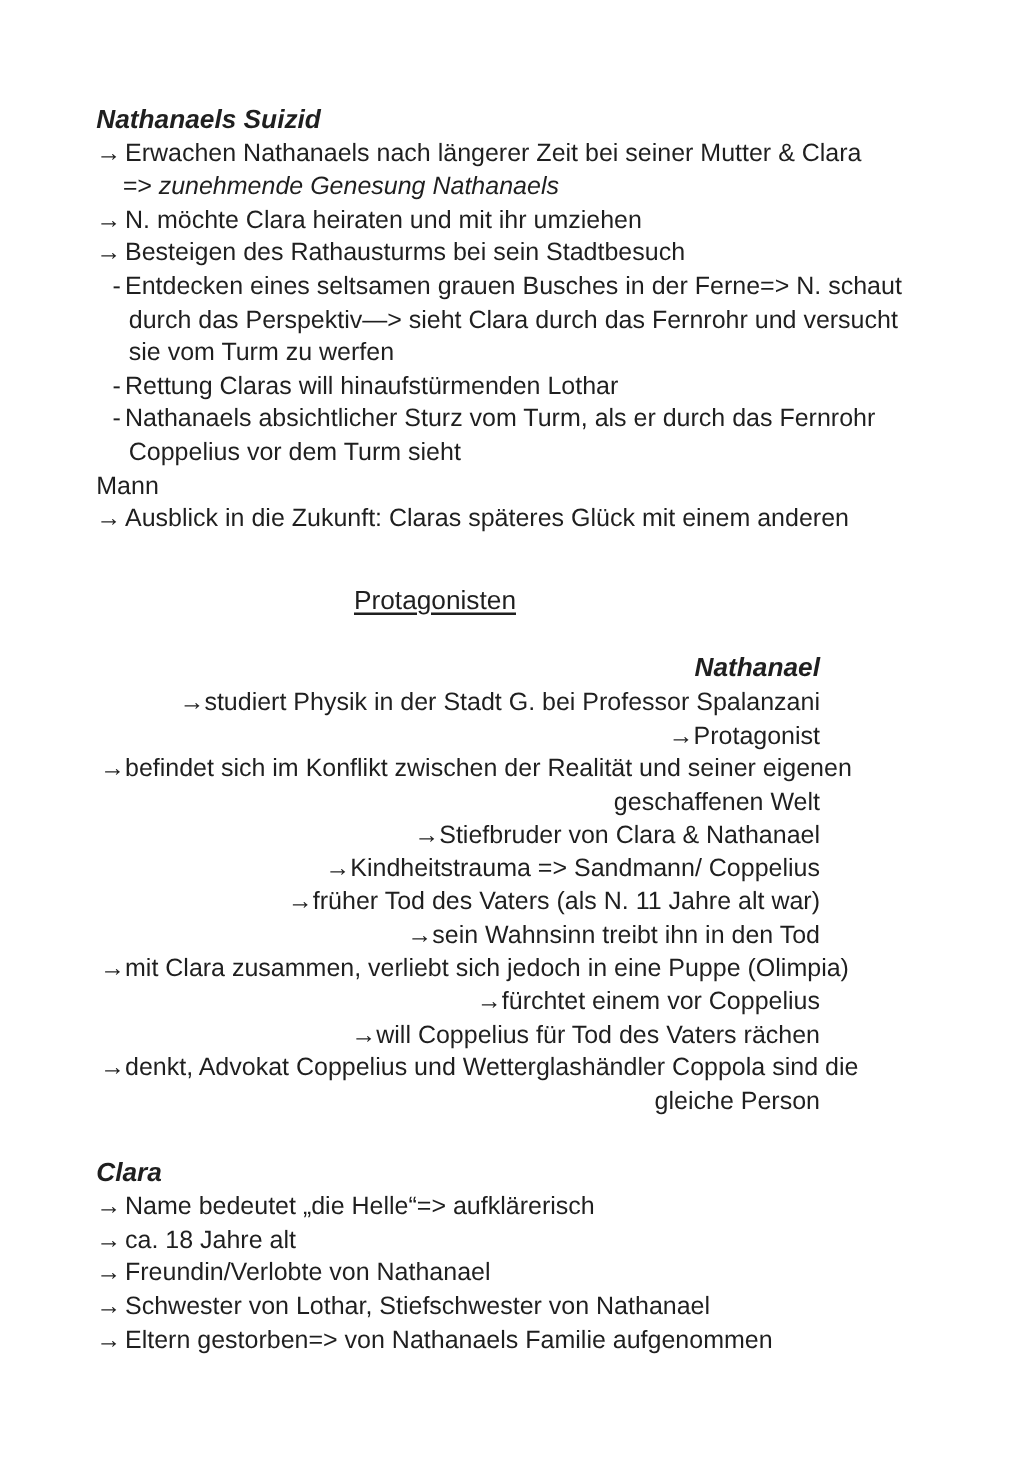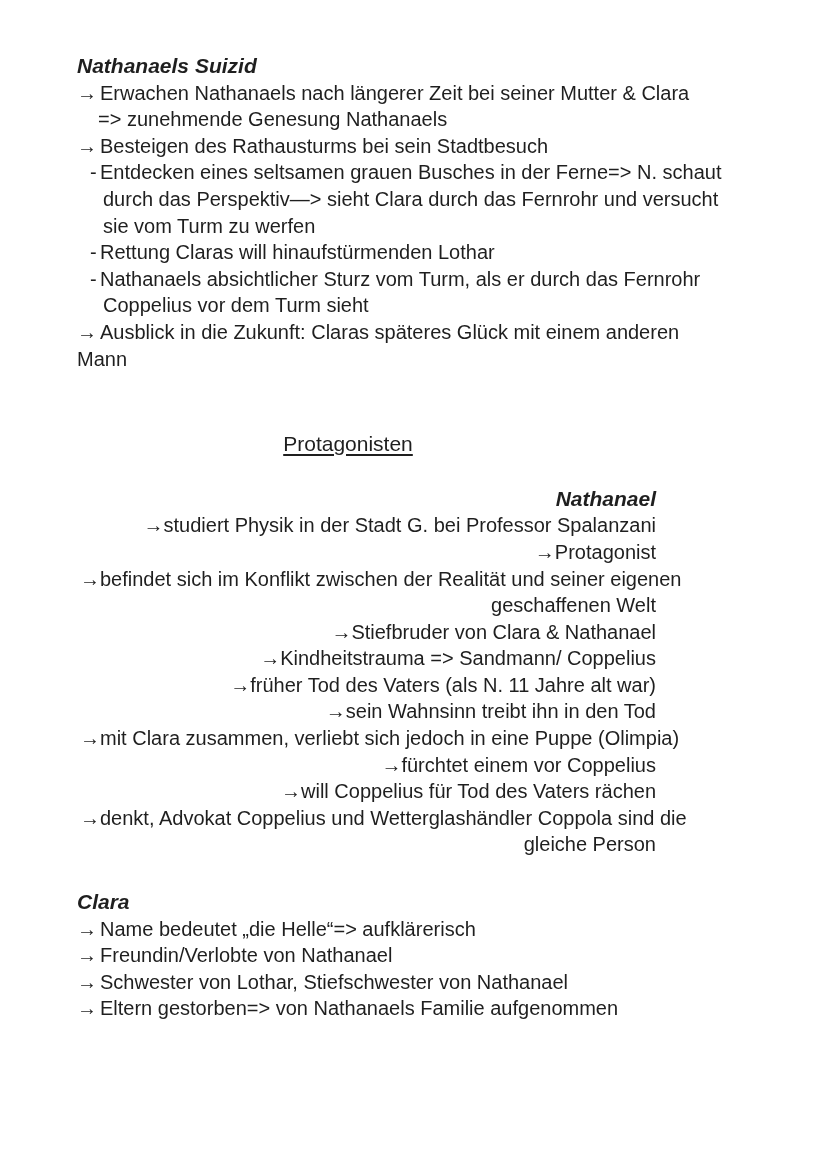--- a/index.html
+++ b/index.html
@@ -10,27 +10,27 @@
   body {
     width: 828px;
     height: 1171px;
     overflow: hidden;
   }
   .page {
     box-sizing: border-box;
     width: 696px;
     height: 1171px;
     background: #ffffff;
-    padding: 53px 40px 0 77px;
+    padding: 83px 40px 0 77px;
     font-family: "Liberation Sans", sans-serif;
     font-size: 20px;
     color: #1f1f1f;
   }
   .section { margin: 0; }
-  #sec-protagonisten { margin-top: 59px; }
+  #sec-protagonisten { margin-top: 39px; }
   #sec-nathanael     { margin-top: 28px; text-align: right; }
   #sec-clara         { margin-top: 31px; }
 
   .heading {
     font-weight: bold;
     font-style: italic;
     font-size: 21px;
     line-height: 26.6px;
     white-space: nowrap;
   }
@@ -44,47 +44,48 @@
     text-decoration: underline;
     text-underline-offset: 3px;
     font-size: 21px;
     line-height: 26.6px;
   }
   .line {
     line-height: 26.6px;
     white-space: nowrap;
   }
   .indent-bullet      { padding-left: 0; }
-  .indent-arrow-cont  { padding-left: 21px; }
+  .indent-arrow-cont  { padding-left: 21px; font-style: italic; }
   .indent-sub         { padding-left: 13px; }
   .indent-sub-cont    { padding-left: 26px; }
   .indent-flush       { padding-left: 0; }
   .indent-flush-space { padding-left: 5px; }
 
   .marker { display: inline-block; }
   .marker-arrow { width: 23px; }
   .marker-dash  { width: 10px; }
 </style>
 </head>
 <body>
 
 <main class="page">
     <section class="section" id="sec-nathanaels-suizid">
       <div class="heading">Nathanaels Suizid</div>
       <div class="line indent-bullet"><span class="marker marker-arrow">→</span><span>Erwachen Nathanaels nach längerer Zeit bei seiner Mutter &amp; Clara</span></div>
       <div class="line indent-arrow-cont"><span>=&gt; zunehmende Genesung Nathanaels</span></div>
+      <div class="line indent-bullet"><span class="marker marker-arrow">→</span><span>N. möchte Clara heiraten und mit ihr umziehen</span></div>
       <div class="line indent-bullet"><span class="marker marker-arrow">→</span><span>Besteigen des Rathausturms bei sein Stadtbesuch</span></div>
       <div class="line indent-sub"><span class="marker marker-dash">-</span><span>Entdecken eines seltsamen grauen Busches in der Ferne=&gt; N. schaut</span></div>
       <div class="line indent-sub-cont"><span>durch das Perspektiv—&gt; sieht Clara durch das Fernrohr und versucht</span></div>
       <div class="line indent-sub-cont"><span>sie vom Turm zu werfen</span></div>
       <div class="line indent-sub"><span class="marker marker-dash">-</span><span>Rettung Claras will hinaufstürmenden Lothar</span></div>
       <div class="line indent-sub"><span class="marker marker-dash">-</span><span>Nathanaels absichtlicher Sturz vom Turm, als er durch das Fernrohr</span></div>
       <div class="line indent-sub-cont"><span>Coppelius vor dem Turm sieht</span></div>
+      <div class="line indent-flush"><span>Mann</span></div>
       <div class="line indent-bullet"><span class="marker marker-arrow">→</span><span>Ausblick in die Zukunft: Claras späteres Glück mit einem anderen</span></div>
-      <div class="line indent-flush"><span>Mann</span></div>
     </section>
     <section class="section" id="sec-protagonisten">
       <div class="center-heading-wrap"><div class="center-heading">Protagonisten</div></div>
     </section>
     <section class="section" id="sec-nathanael">
       <div class="heading">Nathanael</div>
       <div class="line indent-bullet"><span class="marker marker-arrow">→</span><span>studiert Physik in der Stadt G. bei Professor Spalanzani</span></div>
       <div class="line indent-bullet"><span class="marker marker-arrow">→</span><span>Protagonist</span></div>
       <div class="line indent-bullet"><span class="marker marker-arrow">→</span><span>befindet sich im Konflikt zwischen der Realität und seiner eigenen</span></div>
       <div class="line indent-flush"><span>geschaffenen Welt</span></div>
@@ -94,17 +95,18 @@
       <div class="line indent-bullet"><span class="marker marker-arrow">→</span><span>sein Wahnsinn treibt ihn in den Tod</span></div>
       <div class="line indent-bullet"><span class="marker marker-arrow">→</span><span>mit Clara zusammen, verliebt sich jedoch in eine Puppe (Olimpia)</span></div>
       <div class="line indent-bullet"><span class="marker marker-arrow">→</span><span>fürchtet einem vor Coppelius</span></div>
       <div class="line indent-bullet"><span class="marker marker-arrow">→</span><span>will Coppelius für Tod des Vaters rächen</span></div>
       <div class="line indent-bullet"><span class="marker marker-arrow">→</span><span>denkt, Advokat Coppelius und Wetterglashändler Coppola sind die</span></div>
       <div class="line indent-flush-space"><span>gleiche Person</span></div>
     </section>
     <section class="section" id="sec-clara">
       <div class="heading">Clara</div>
       <div class="line indent-bullet"><span class="marker marker-arrow">→</span><span>Name bedeutet „die Helle“=&gt; aufklärerisch</span></div>
+      <div class="line indent-bullet"><span class="marker marker-arrow">→</span><span>ca. 18 Jahre alt</span></div>
       <div class="line indent-bullet"><span class="marker marker-arrow">→</span><span>Freundin/Verlobte von Nathanael</span></div>
       <div class="line indent-bullet"><span class="marker marker-arrow">→</span><span>Schwester von Lothar, Stiefschwester von Nathanael</span></div>
       <div class="line indent-bullet"><span class="marker marker-arrow">→</span><span>Eltern gestorben=&gt; von Nathanaels Familie aufgenommen</span></div>
     </section>
   </main>
 
 </body></html>

